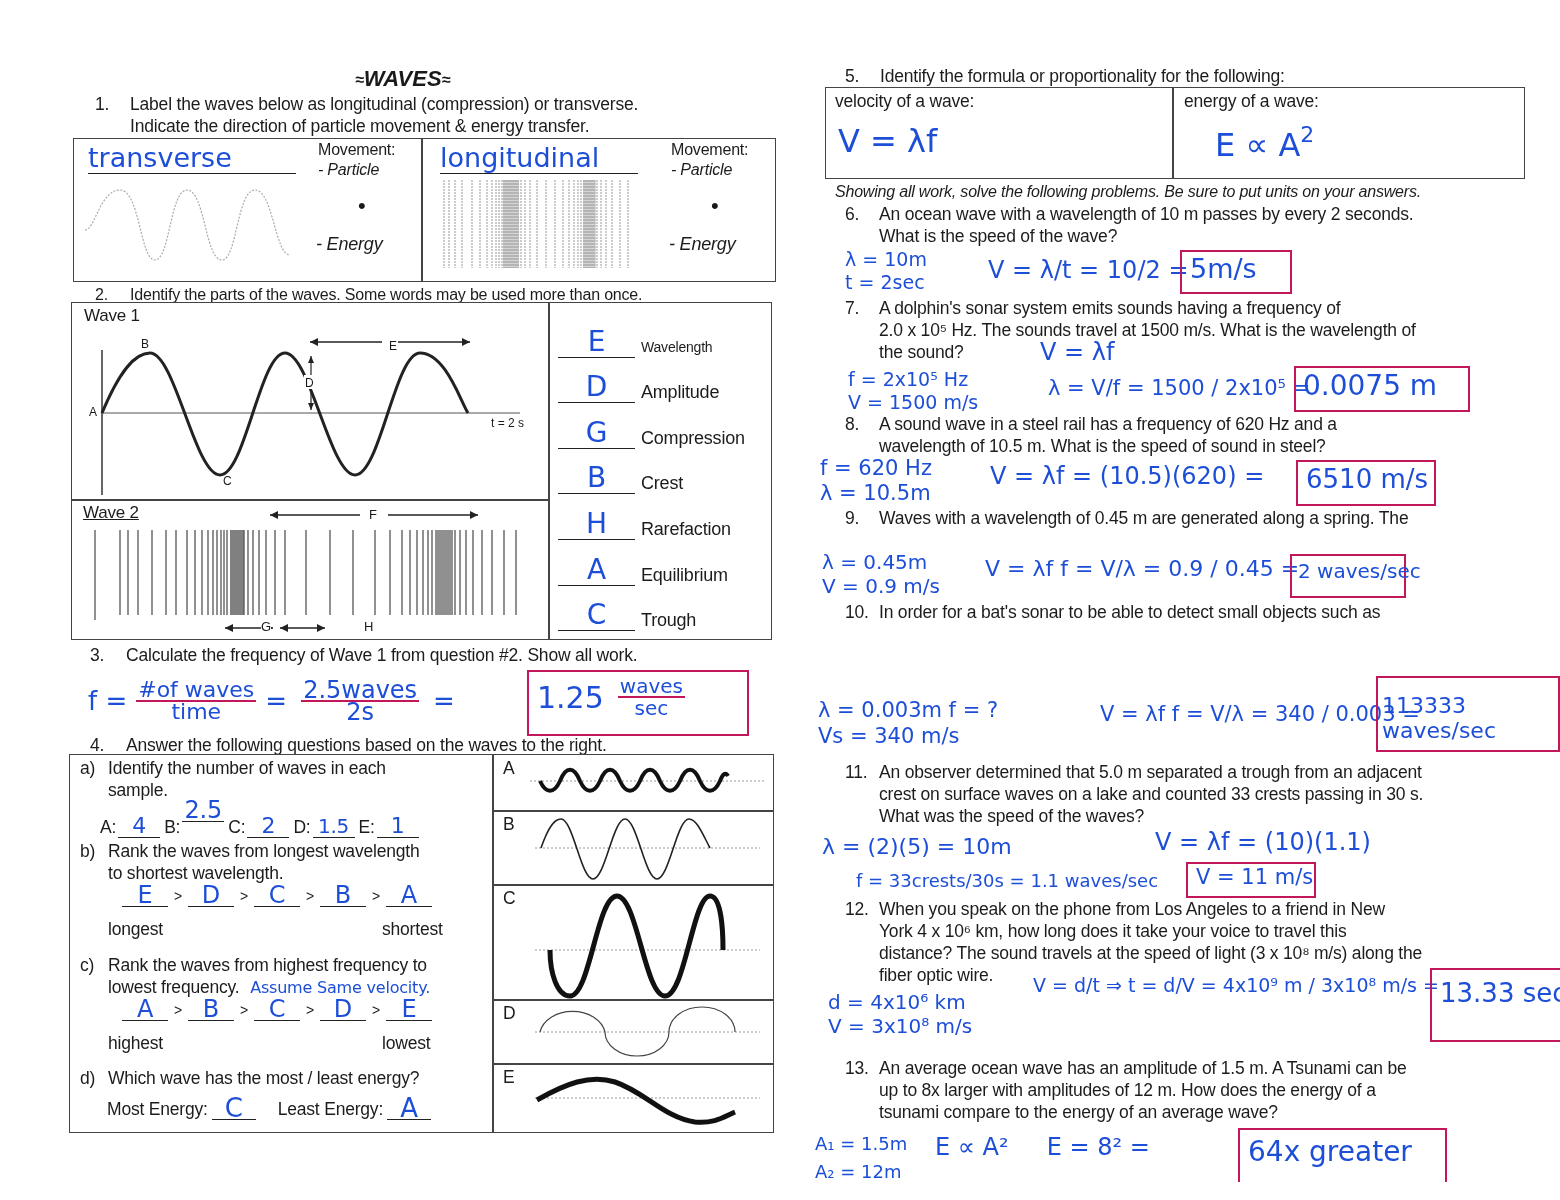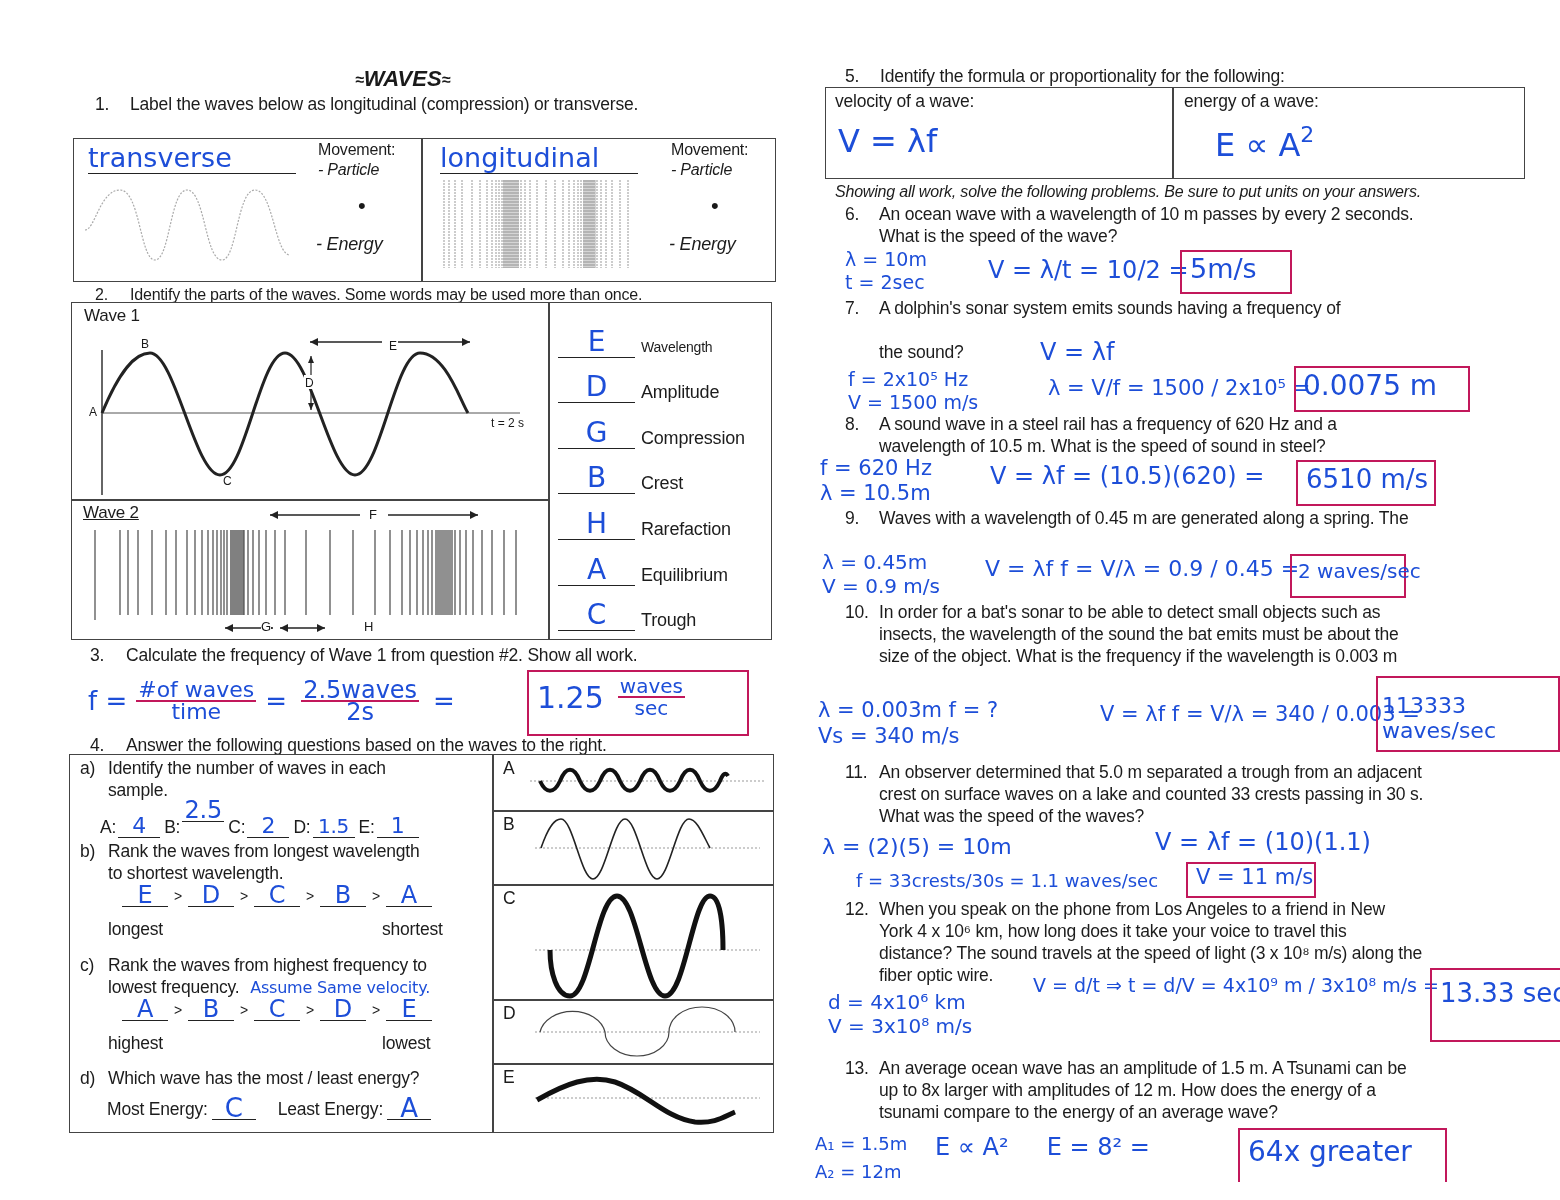--- a/index.html
+++ b/index.html
@@ -19,21 +19,21 @@
 </style>
 </head>
 <body>
 
 <div class="abs" style="left:355px;top:66px;font-size:22px;font-weight:bold;font-style:italic;">
   <span style="font-size:16px;vertical-align:middle;">≈</span><span>WAVES</span><span style="font-size:16px;vertical-align:middle;">≈</span>
 </div>
 
 <div class="abs print" style="left:95px;top:93px;">
   <span style="display:inline-block;width:35px;">1.</span><span>Label the waves below as longitudinal (compression) or transverse.</span><br>
-  <span style="display:inline-block;width:35px;"></span>
+  <span style="display:inline-block;width:35px;"></span><span>Indicate the direction of particle movement &amp; energy transfer.</span>
 </div>
 
 <div class="box" style="left:73px;top:138px;width:703px;height:144px;"></div>
 <div class="abs" style="left:421px;top:138px;width:1.5px;height:144px;background:#444;"></div>
 
 <div class="abs hw" style="left:88px;top:142px;font-size:27px;width:208px;border-bottom:1.5px solid #222;">transverse</div>
 <div class="abs print" style="left:318px;top:140px;font-size:16px;line-height:20px;">
   <div>Movement:</div>
   <div class="ital">- Particle</div>
 </div>
@@ -370,21 +370,21 @@
 <div class="abs hw" style="left:845px;top:248px;font-size:19px;line-height:23px;">
   <div>λ = 10m</div>
     <div>t = 2sec</div>
 </div>
 <div class="abs hw" style="left:988px;top:256px;font-size:24px;">V = λ/t = 10/2 =</div>
 <div class="ansbox" style="left:1180px;top:250px;width:108px;height:40px;"></div>
 <div class="abs hw" style="left:1190px;top:253px;font-size:27px;">5m/s</div>
 
 <div class="abs print" style="left:845px;top:297px;">
   <span style="display:inline-block;width:34px;">7.</span><span>A dolphin's sonar system emits sounds having a frequency of</span><br>
-  <span style="display:inline-block;width:34px;"></span><br>
+  <span style="display:inline-block;width:34px;"></span><span>2.0 x 10⁵ Hz. The sounds travel at 1500 m/s. What is the wavelength of</span><br>
   <span style="display:inline-block;width:34px;"></span><span>the sound?</span>
 </div>
 <div class="abs hw" style="left:1040px;top:338px;font-size:24px;">V = λf</div>
 <div class="abs hw" style="left:848px;top:368px;font-size:19px;line-height:23px;">
   <div>f = 2x10⁵ Hz</div>
     <div>V = 1500 m/s</div>
 </div>
 <div class="abs hw" style="left:1048px;top:376px;font-size:21px;">λ = V/f = 1500 / 2x10⁵ =</div>
 <div class="ansbox" style="left:1294px;top:366px;width:172px;height:42px;"></div>
 <div class="abs hw" style="left:1303px;top:369px;font-size:28px;">0.0075 m</div>
@@ -408,22 +408,22 @@
 <div class="abs hw" style="left:822px;top:550px;font-size:20px;line-height:24px;">
   <div>λ = 0.45m</div>
     <div>V = 0.9 m/s</div>
 </div>
 <div class="abs hw" style="left:985px;top:556px;font-size:22px;">V = λf  f = V/λ = 0.9 / 0.45 =</div>
 <div class="ansbox" style="left:1290px;top:554px;width:112px;height:40px;"></div>
 <div class="abs hw" style="left:1298px;top:559px;font-size:20px;">2 waves/sec</div>
 
 <div class="abs print" style="left:845px;top:601px;">
   <span style="display:inline-block;width:34px;">10.</span><span>In order for a bat's sonar to be able to detect small objects such as</span><br>
-  <span style="display:inline-block;width:34px;"></span><span>insects, the wavelength of the sound the bat emits must be about the</span><br>
-  <span style="display:inline-block;width:34px;"></span><span>size of the object. What is the frequency if the wavelength is 0.003 m</span><br>
+  <span style="display:inline-block;width:34px;"></span><br>
+  <span style="display:inline-block;width:34px;"></span><br>
   <span style="display:inline-block;width:34px;"></span>
 </div>
 <div class="abs hw" style="left:818px;top:697px;font-size:21px;line-height:26px;">
   <div>λ = 0.003m  f = ?</div>
     <div>Vs = 340 m/s</div>
 </div>
 <div class="abs hw" style="left:1100px;top:702px;font-size:21px;">V = λf  f = V/λ = 340 / 0.003 =</div>
 <div class="ansbox" style="left:1376px;top:676px;width:180px;height:72px;"></div>
 <div class="abs hw" style="left:1382px;top:693px;font-size:22px;">113333 waves/sec</div>
 

